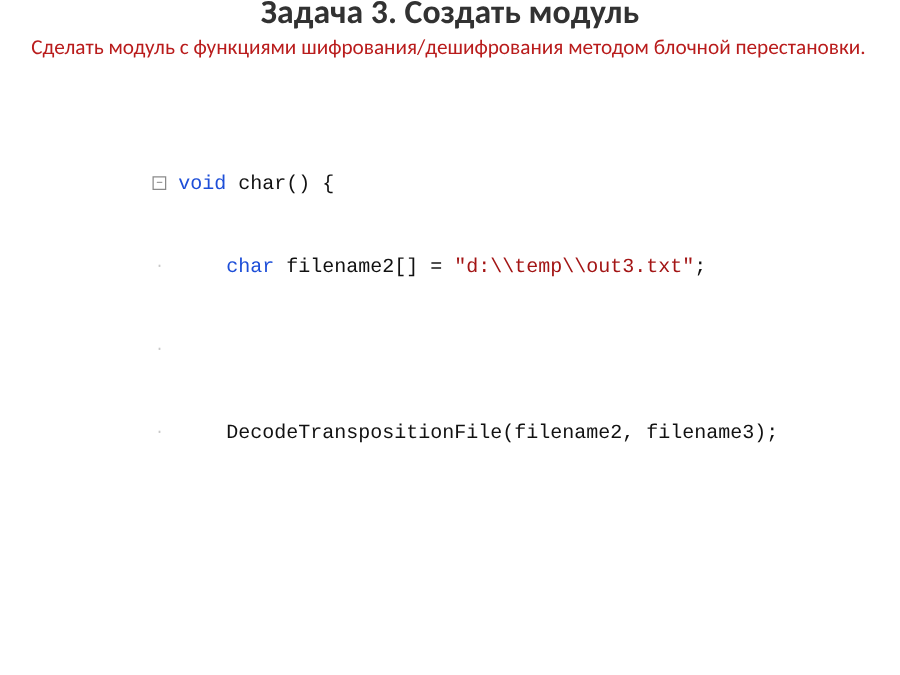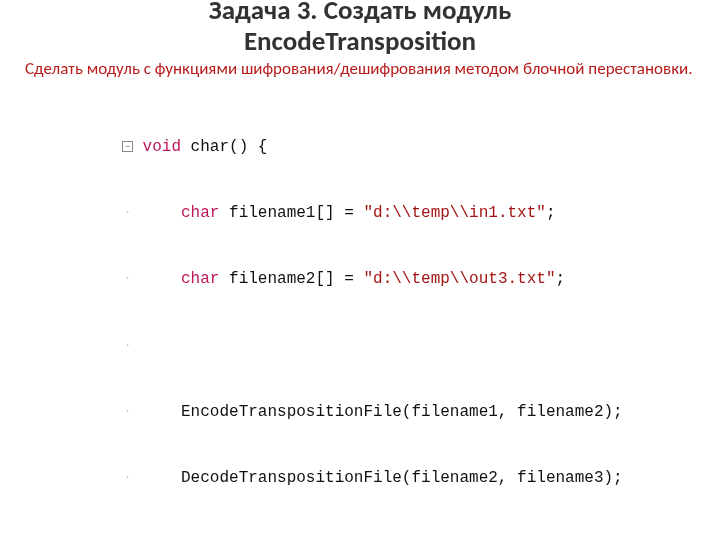--- a/index.html
+++ b/index.html
@@ -64,57 +64,50 @@
     font-size: 9px;
     line-height: 8px;
     text-align: center;
     vertical-align: 1px;
     background: #fff;
     font-family: Arial, sans-serif;
   }
   .guide-dots {
     color: #c8c8c8;
   }
-  .kw { color: #be185d; }
+  .kw { color: #1d4ed8; }
   .str { color: #a31515; }
 </style>
 </head>
 <body>
 
 <div class="slide">
 
   <div class="title">
     <span>Задача 3. Создать модуль</span><br>
-    <span>EncodeTransposition</span>
   </div>
 
   <div class="desc">Сделать модуль с функциями шифрования/дешифрования  методом блочной перестановки.</div>
 
   <div class="code-area">
 
     <div class="code-line">
       <span class="gutter"><span class="fold-box">−</span></span><span class="kw">void</span><span> char() {</span>
     </div>
 
-    <div class="code-line">
-      <span class="gutter"><span class="guide-dots">·</span></span>    <span class="kw">char</span><span> filename1[] = </span><span class="str">"d:\\temp\\in1.txt"</span><span>;</span>
-    </div>
 
     <div class="code-line">
       <span class="gutter"><span class="guide-dots">·</span></span>    <span class="kw">char</span><span> filename2[] = </span><span class="str">"d:\\temp\\out3.txt"</span><span>;</span>
     </div>
 
 
     <div class="code-line">
       <span class="gutter"><span class="guide-dots">·</span></span><span></span>
     </div>
 
-    <div class="code-line">
-      <span class="gutter"><span class="guide-dots">·</span></span>    <span>EncodeTranspositionFile(filename1, filename2);</span>
-    </div>
 
     <div class="code-line">
       <span class="gutter"><span class="guide-dots">·</span></span>    <span>DecodeTranspositionFile(filename2, filename3);</span>
     </div>
 
   </div>
 
 </div>
 
 </body></html>

